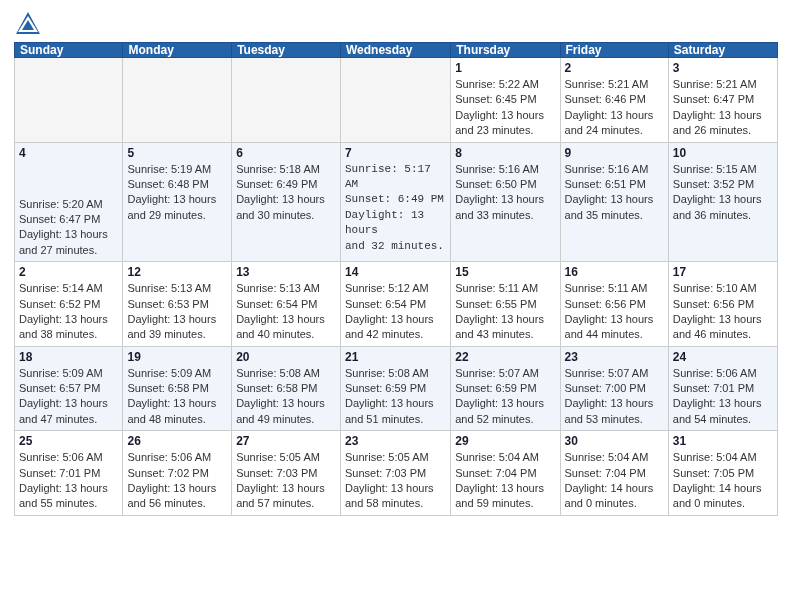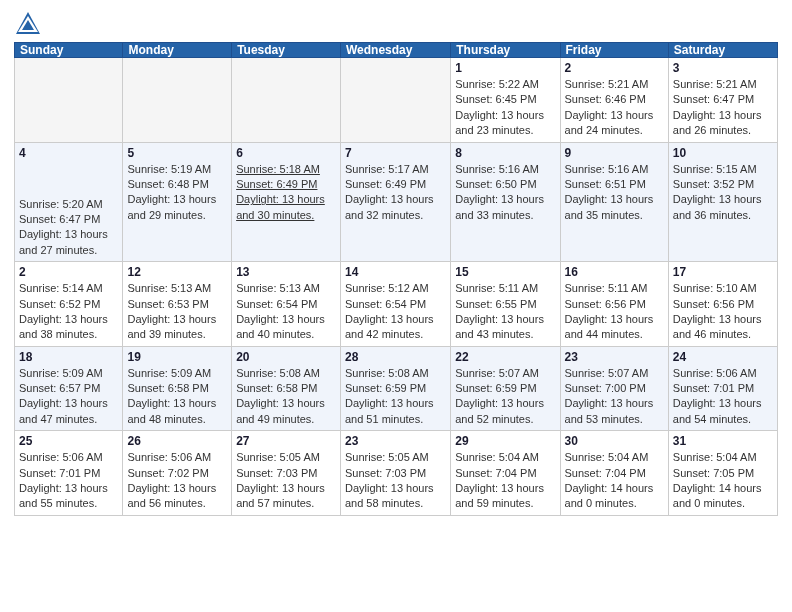--- a/index.html
+++ b/index.html
@@ -176,28 +176,28 @@
           </td>
           <td>
             <div class="day-num">5</div>
             <div class="day-info" style="white-space: pre-line;">Sunrise: 5:19 AM
 Sunset: 6:48 PM
 Daylight: 13 hours
 and 29 minutes.</div>
           </td>
           <td>
             <div class="day-num">6</div>
-            <div class="day-info" style="white-space: pre-line; text-decoration: underline;">Sunrise: 5:18 AM
+            <div class="day-info" style="white-space: pre-line;">Sunrise: 5:18 AM
 Sunset: 6:49 PM
 Daylight: 13 hours
 and 30 minutes.</div>
           </td>
           <td>
             <div class="day-num">7</div>
-            <div class="day-info" style="white-space: pre-line;">Sunrise: 5:17 AM
+            <div class="day-info" style="white-space: pre-line; font-family: Liberation Mono, monospace;">Sunrise: 5:17 AM
 Sunset: 6:49 PM
 Daylight: 13 hours
 and 32 minutes.</div>
           </td>
           <td>
             <div class="day-num">8</div>
             <div class="day-info" style="white-space: pre-line;">Sunrise: 5:16 AM
 Sunset: 6:50 PM
 Daylight: 13 hours
 and 33 minutes.</div>
@@ -284,21 +284,21 @@
 and 48 minutes.</div>
           </td>
           <td>
             <div class="day-num">20</div>
             <div class="day-info" style="white-space: pre-line;">Sunrise: 5:08 AM
 Sunset: 6:58 PM
 Daylight: 13 hours
 and 49 minutes.</div>
           </td>
           <td>
-            <div class="day-num">28</div>
+            <div class="day-num">21</div>
             <div class="day-info" style="white-space: pre-line;">Sunrise: 5:08 AM
 Sunset: 6:59 PM
 Daylight: 13 hours
 and 51 minutes.</div>
           </td>
           <td>
             <div class="day-num">22</div>
             <div class="day-info" style="white-space: pre-line;">Sunrise: 5:07 AM
 Sunset: 6:59 PM
 Daylight: 13 hours

